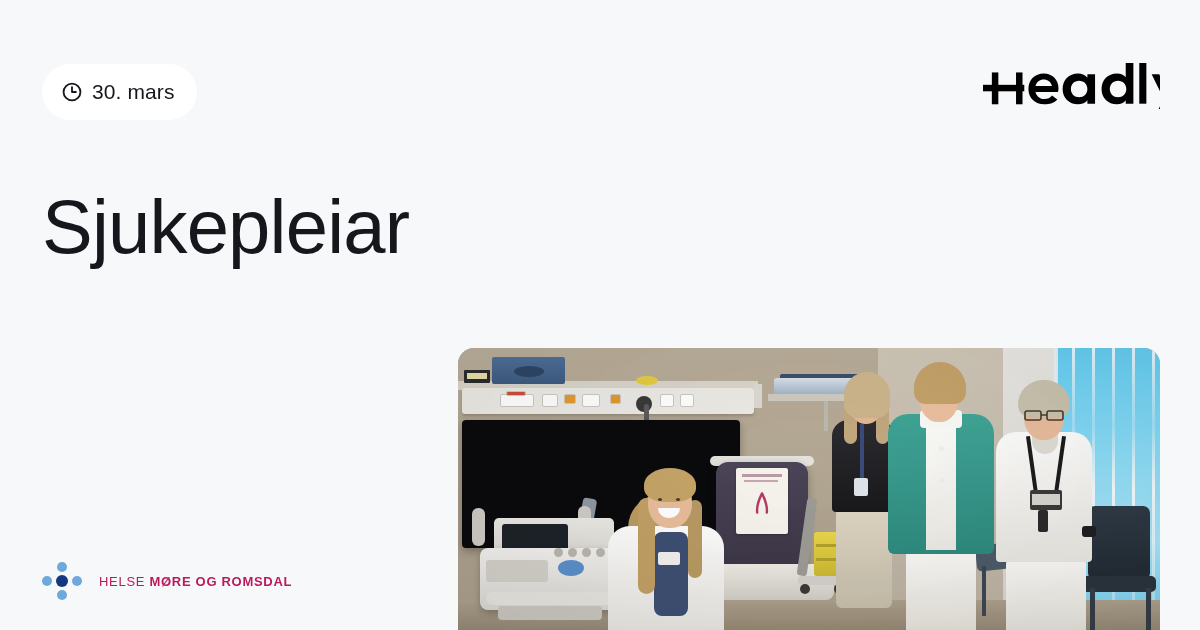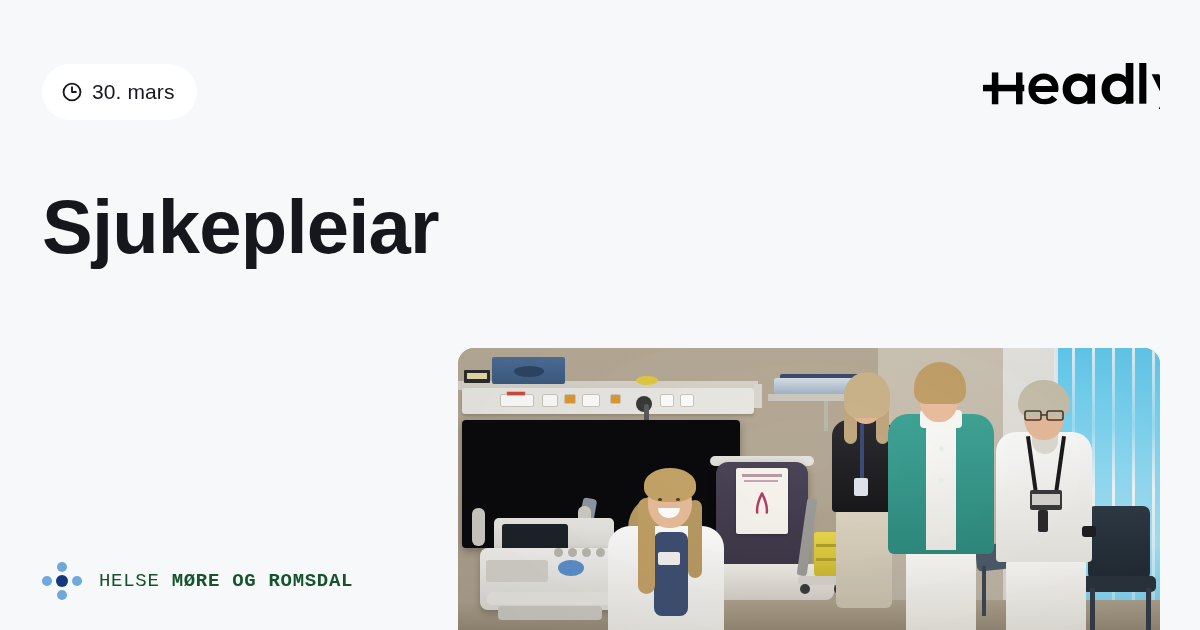--- a/index.html
+++ b/index.html
@@ -26,39 +26,39 @@
   
   .brand{
     position:absolute; right:40px; top:63px;
     height:46px; display:flex; align-items:center;
   }
   .brand svg{ display:block; height:46px; }
 
   
   .title{
     position:absolute; left:42px; top:186px;
-    font-size:76px; line-height:1.08; font-weight:700;
+    font-size:76px; line-height:1.08; font-weight:400;
     color:#15171c; letter-spacing:-0.8px;
     max-width:420px;
   }
 
   
   .org-logo{
     position:absolute; left:40px; top:560px;
     display:flex; align-items:center; gap:13px;
   }
   .org-dots{ position:relative; width:46px; height:42px; flex:0 0 auto; }
   .org-dots i{ position:absolute; width:10px; height:10px; border-radius:50%; background:#6fa8dc; }
   .org-dots i.c{ width:12px; height:12px; background:#13387f; }
   .org-dots i.top   { left:17px; top:2px; }
   .org-dots i.bottom{ left:17px; top:30px; }
   .org-dots i.left  { left:2px;  top:16px; }
   .org-dots i.right { left:32px; top:16px; }
   .org-dots i.c     { left:16px; top:15px; }
-  .org-name{ font-size:19px; letter-spacing:0.7px; color:#14532d; white-space:nowrap;font-family:Liberation Mono, monospace; }
+  .org-name{ font-size:13px; letter-spacing:0.7px; color:#be185d; white-space:nowrap; }
   .org-name .light{ font-weight:400; }
   .org-name .bold { font-weight:700; }
 
   
   .photo{
     position:absolute; left:458px; top:348px;
     width:702px; height:290px;
     border-radius:16px 16px 0 0;
     overflow:hidden;
     background:#b4a894;

